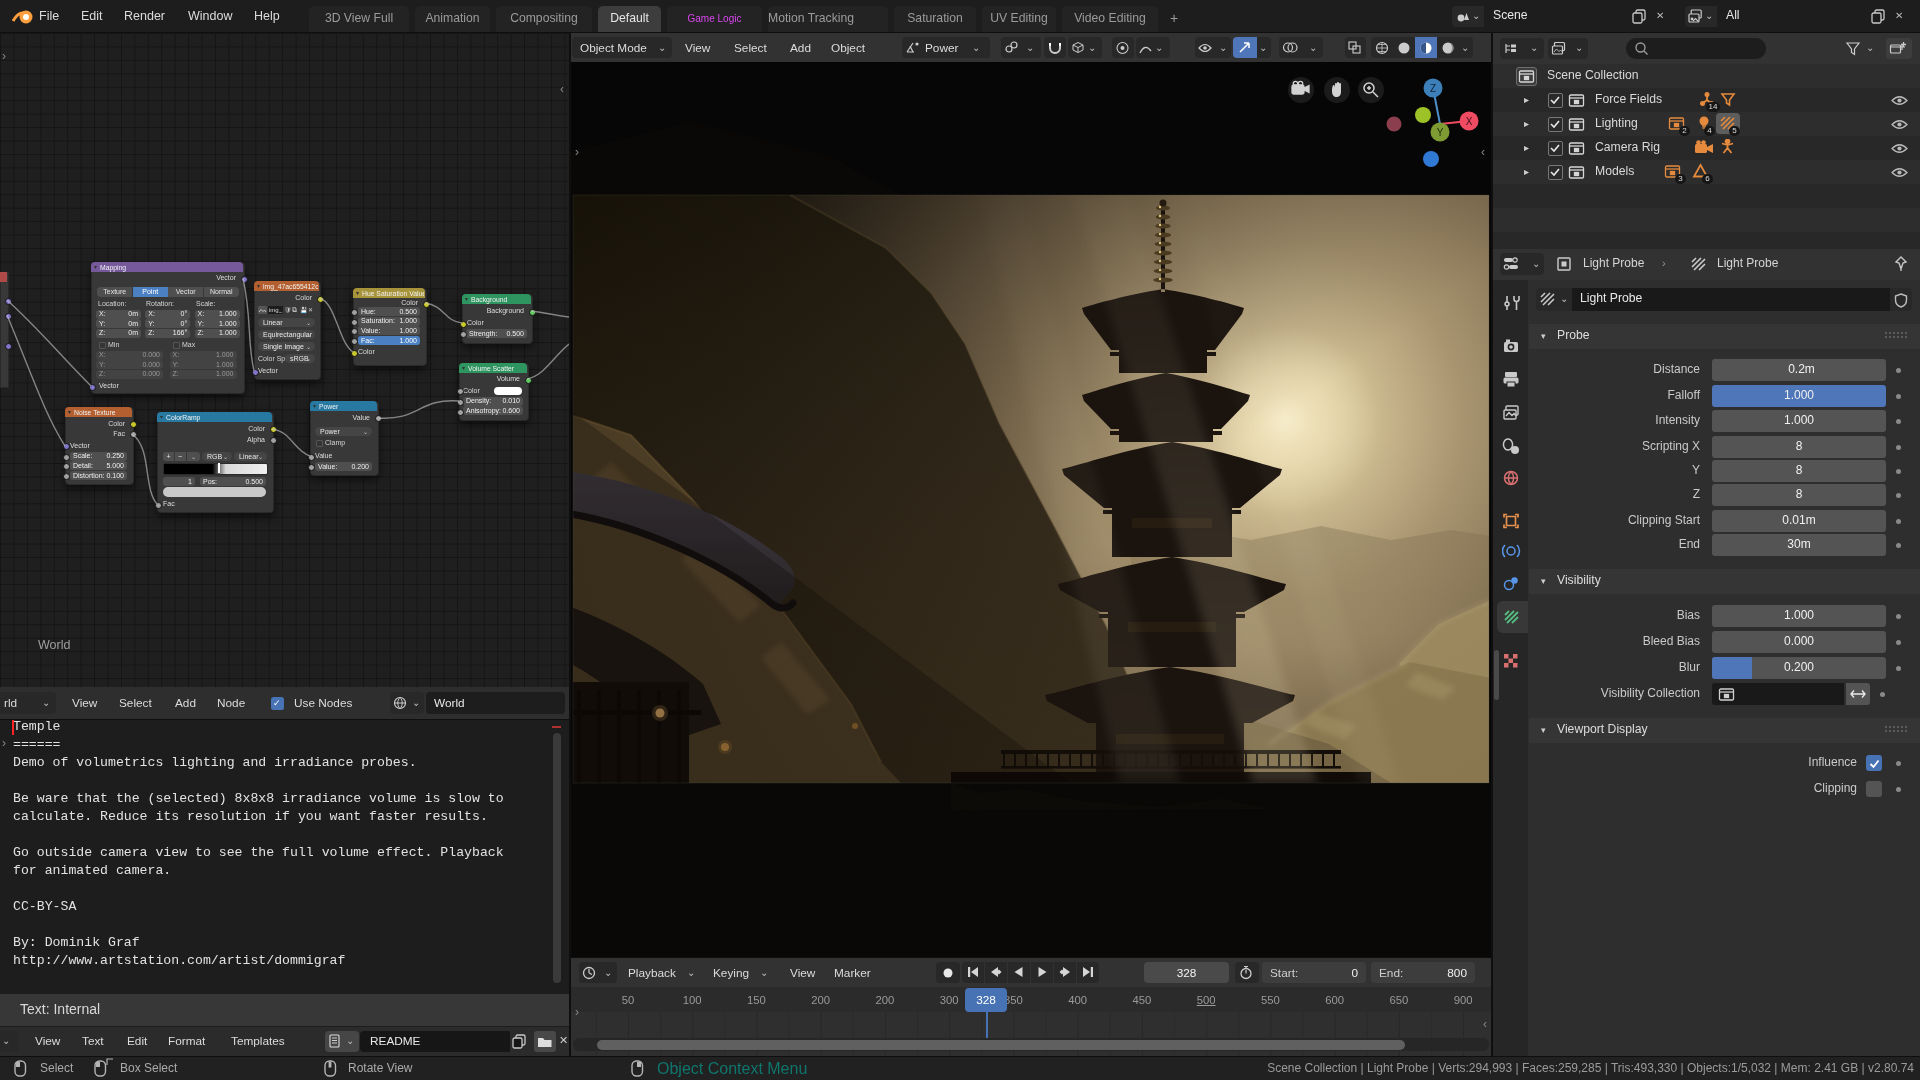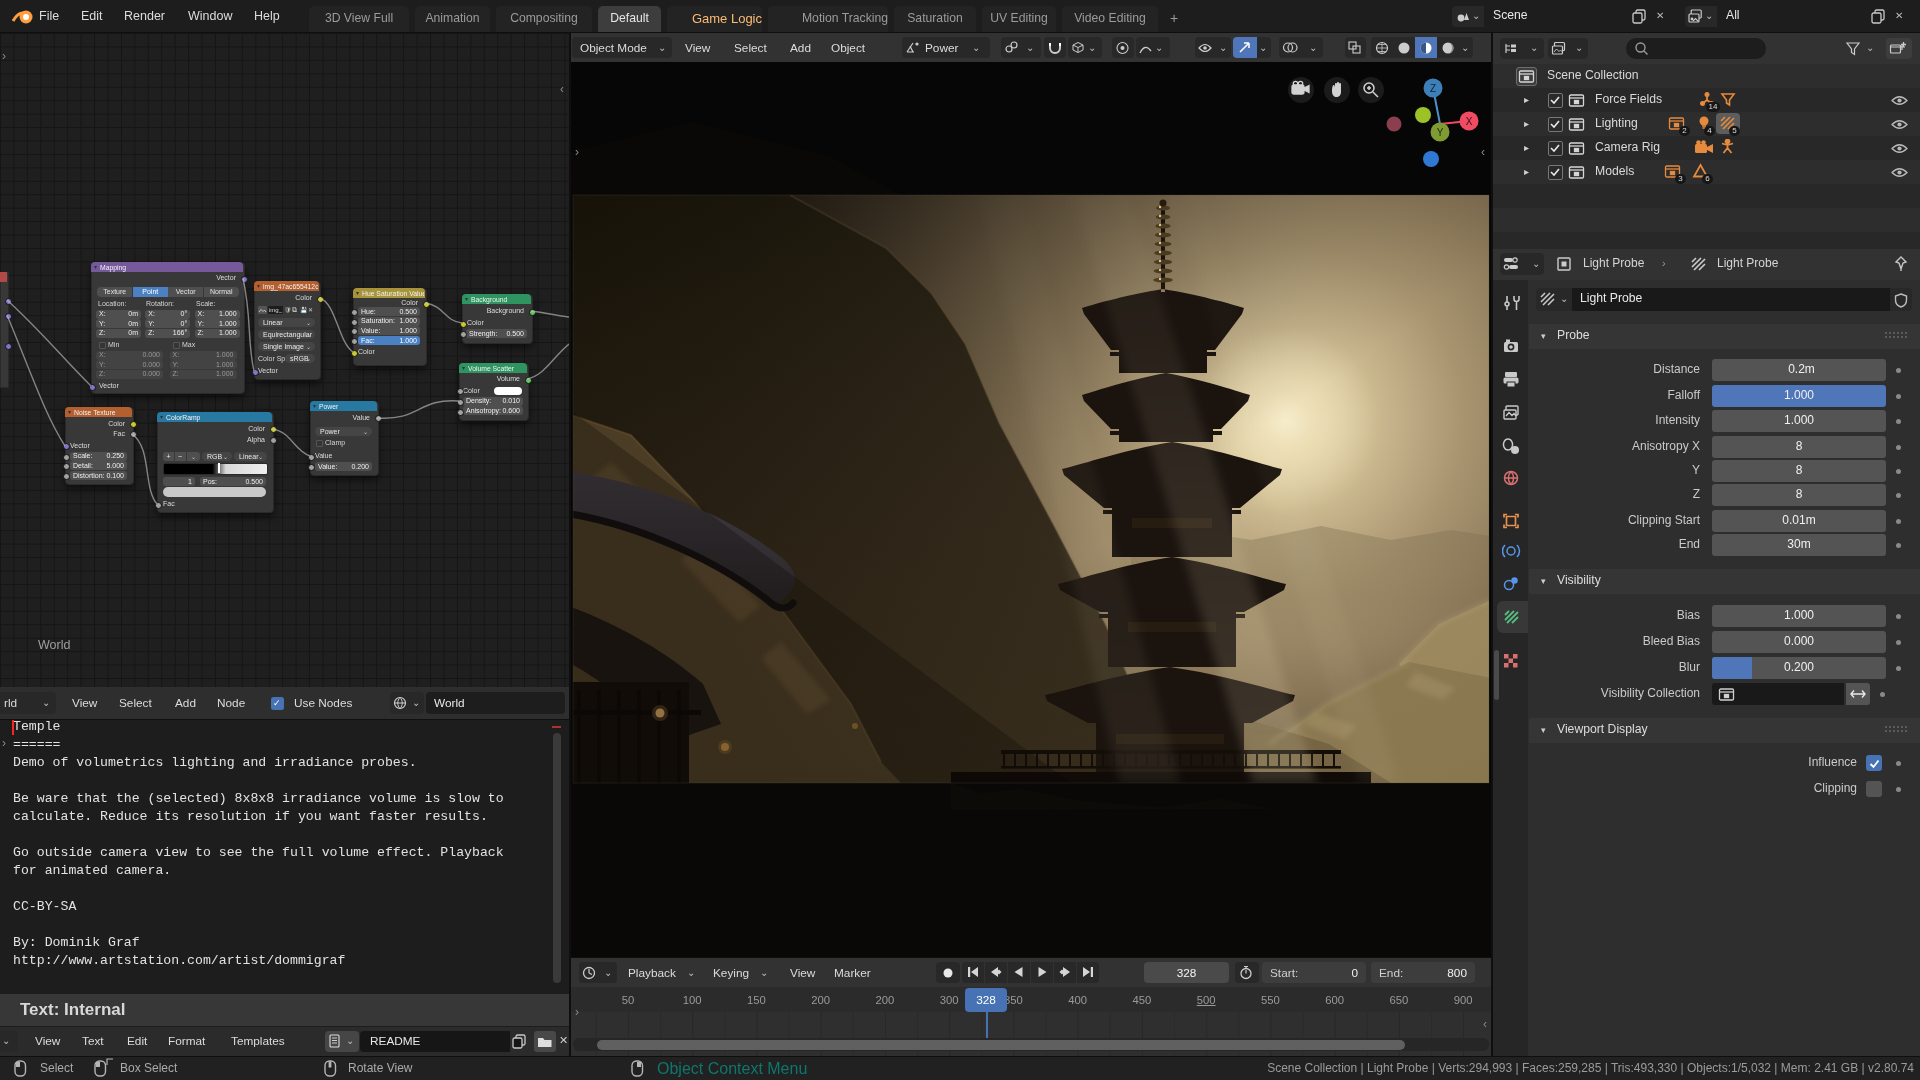--- a/index.html
+++ b/index.html
@@ -19,23 +19,23 @@
 <div class="a tx" style="left:254px;top:7px;font-size:12.5px;color:#dcdcdc;line-height:18px;">Help</div>
 <div class="a" style="left:309px;top:6px;width:100px;height:26px;background:#232323;border-radius:5px 5px 0 0"></div>
 <div class="a tx" style="left:309px;top:10px;width:100px;text-align:center;font-size:12.2px;color:#9b9b9b;line-height:17px;">3D View Full</div>
 <div class="a" style="left:415px;top:6px;width:75px;height:26px;background:#232323;border-radius:5px 5px 0 0"></div>
 <div class="a tx" style="left:415px;top:10px;width:75px;text-align:center;font-size:12.2px;color:#9b9b9b;line-height:17px;">Animation</div>
 <div class="a" style="left:496px;top:6px;width:96px;height:26px;background:#232323;border-radius:5px 5px 0 0"></div>
 <div class="a tx" style="left:496px;top:10px;width:96px;text-align:center;font-size:12.2px;color:#9b9b9b;line-height:17px;">Compositing</div>
 <div class="a" style="left:598px;top:6px;width:63px;height:26px;background:#3d3d3d;border-radius:5px 5px 0 0"></div>
 <div class="a tx" style="left:598px;top:10px;width:63px;text-align:center;font-size:12.2px;color:#e6e6e6;line-height:17px;">Default</div>
 <div class="a" style="left:667px;top:6px;width:95px;height:26px;background:#232323;border-radius:5px 5px 0 0"></div>
-<div class="a tx" style="left:667px;top:10px;width:95px;text-align:right;font-size:13px;color:#fdba74;line-height:17px;">Game Logic</div>
+<div class="a tx" style="left:667px;top:10px;width:95px;text-align:center;font-size:10px;color:#d946ef;line-height:17px;">Game Logic</div>
 <div class="a" style="left:768px;top:6px;width:120px;height:26px;background:#232323;border-radius:5px 5px 0 0"></div>
-<div class="a tx" style="left:768px;top:10px;width:120px;text-align:right;font-size:12.2px;color:#9b9b9b;line-height:17px;">Motion Tracking</div>
+<div class="a tx" style="left:768px;top:10px;width:120px;text-align:left;font-size:12.2px;color:#9b9b9b;line-height:17px;">Motion Tracking</div>
 <div class="a" style="left:894px;top:6px;width:82px;height:26px;background:#232323;border-radius:5px 5px 0 0"></div>
 <div class="a tx" style="left:894px;top:10px;width:82px;text-align:center;font-size:12.2px;color:#9b9b9b;line-height:17px;">Saturation</div>
 <div class="a" style="left:982px;top:6px;width:74px;height:26px;background:#232323;border-radius:5px 5px 0 0"></div>
 <div class="a tx" style="left:982px;top:10px;width:74px;text-align:center;font-size:12.2px;color:#9b9b9b;line-height:17px;">UV Editing</div>
 <div class="a" style="left:1062px;top:6px;width:96px;height:26px;background:#232323;border-radius:5px 5px 0 0"></div>
 <div class="a tx" style="left:1062px;top:10px;width:96px;text-align:center;font-size:12.2px;color:#9b9b9b;line-height:17px;">Video Editing</div>
 <div class="a tx" style="left:1170px;top:8px;font-size:14px;color:#9b9b9b;line-height:20px;">+</div>
 <div class="a" style="left:1452px;top:6px;width:32px;height:21px;background:#282828;border-radius:4px 0 0 4px"></div>
 <svg class="a" style="left:1456px;top:10px;" width="14" height="13" viewBox="0 0 14 13">
     <circle cx="5" cy="8" r="3.4" fill="#ccc"></circle>
@@ -327,21 +327,21 @@
 <div class="a tx" style="left:412px;top:696px;font-size:10px;color:#bbb;line-height:14px;">⌄</div>
 <div class="a" style="left:426px;top:692px;width:139px;height:22px;background:#1d1d1d;border-radius:4px"></div>
 <div class="a tx" style="left:434px;top:695px;font-size:11.8px;color:#e8e8e8;line-height:17px;">World</div>
 <div class="a" style="left:0px;top:720px;width:569px;height:336px;background:#1d1d1d;"></div>
 <div class="a" style="left:13px;top:719px;font-size:13.2px;color:#e2e2e2;font-family:'Liberation Mono',monospace;white-space:pre"><div style="height:18px">Temple</div><div style="height:18px">======</div><div style="height:18px">Demo of volumetrics lighting and irradiance probes.</div><div style="height:18px"></div><div style="height:18px">Be ware that the (selected) 8x8x8 irradiance volume is slow to</div><div style="height:18px">calculate. Reduce its resolution if you want faster results.</div><div style="height:18px"></div><div style="height:18px">Go outside camera view to see the full volume effect. Playback</div><div style="height:18px">for animated camera.</div><div style="height:18px"></div><div style="height:18px">CC-BY-SA</div><div style="height:18px"></div><div style="height:18px">By: Dominik Graf</div><div style="height:18px">http://www.artstation.com/artist/dommigraf</div></div>
 <div class="a" style="left:12px;top:720px;width:1.6px;height:15px;background:#ff2222;"></div>
 <div class="a tx" style="left:2px;top:735px;font-size:12px;color:#888;line-height:17px;">›</div>
 <div class="a" style="left:552px;top:726px;width:9px;height:2px;background:#b03030;"></div>
 <div class="a" style="left:553px;top:733px;width:8px;height:250px;background:#3a3a3a;border-radius:4px"></div>
 <div class="a" style="left:0px;top:994px;width:569px;height:32px;background:#373737;"></div>
-<div class="a tx" style="left:20px;top:1001px;font-size:17px;color:#d8d8d8;line-height:17px;font-weight:bold;">Text: Internal</div>
+<div class="a tx" style="left:20px;top:1001px;font-size:14px;color:#d8d8d8;line-height:17px;">Text: Internal</div>
 <div class="a" style="left:0px;top:1027px;width:569px;height:29px;background:#2b2b2b;"></div>
 <div class="a" style="left:0px;top:1031px;width:18px;height:21px;background:#282828;border-radius:0 4px 4px 0"></div>
 <div class="a tx" style="left:2px;top:1034px;font-size:10px;color:#bbb;line-height:14px;">⌄</div>
 <div class="a tx" style="left:35px;top:1033px;font-size:11.8px;color:#dcdcdc;line-height:17px;">View</div>
 <div class="a tx" style="left:82px;top:1033px;font-size:11.8px;color:#dcdcdc;line-height:17px;">Text</div>
 <div class="a tx" style="left:127px;top:1033px;font-size:11.8px;color:#dcdcdc;line-height:17px;">Edit</div>
 <div class="a tx" style="left:168px;top:1033px;font-size:11.8px;color:#dcdcdc;line-height:17px;">Format</div>
 <div class="a tx" style="left:231px;top:1033px;font-size:11.8px;color:#dcdcdc;line-height:17px;">Templates</div>
 <div class="a" style="left:325px;top:1031px;width:34px;height:21px;background:#464646;border-radius:4px"></div>
 <svg class="a" style="left:328px;top:1034px;" width="14" height="14" viewBox="0 0 14 14">
@@ -1112,21 +1112,21 @@
 <div class="a tx" style="left:1712px;top:361px;width:179px;text-align:center;font-size:12px;color:#f0f0f0;line-height:17px;">0.2m</div>
 <div class="a" style="left:1896px;top:367.5px;width:5px;height:5px;background:#8a8a8a;border-radius:50%"></div>
 <div class="a tx" style="left:1460px;top:387px;width:240px;text-align:right;font-size:12px;color:#cacaca;line-height:17px;">Falloff</div>
 <div class="a" style="left:1712px;top:385px;width:174px;height:22px;background:#4f76b8;border-radius:3px"></div>
 <div class="a tx" style="left:1712px;top:387px;width:174px;text-align:center;font-size:12px;color:#f0f0f0;line-height:17px;">1.000</div>
 <div class="a" style="left:1896px;top:393.5px;width:5px;height:5px;background:#8a8a8a;border-radius:50%"></div>
 <div class="a tx" style="left:1460px;top:412px;width:240px;text-align:right;font-size:12px;color:#cacaca;line-height:17px;">Intensity</div>
 <div class="a" style="left:1712px;top:410px;width:174px;height:22px;background:#545454;border-radius:3px"></div>
 <div class="a tx" style="left:1712px;top:412px;width:174px;text-align:center;font-size:12px;color:#f0f0f0;line-height:17px;">1.000</div>
 <div class="a" style="left:1896px;top:418.5px;width:5px;height:5px;background:#8a8a8a;border-radius:50%"></div>
-<div class="a tx" style="left:1460px;top:438px;width:240px;text-align:right;font-size:12px;color:#cacaca;line-height:17px;">Anisotropy X</div>
+<div class="a tx" style="left:1460px;top:438px;width:240px;text-align:right;font-size:12px;color:#cacaca;line-height:17px;">Scripting X</div>
 <div class="a" style="left:1712px;top:436px;width:174px;height:22px;background:#545454;border-radius:3px"></div>
 <div class="a tx" style="left:1712px;top:438px;width:174px;text-align:center;font-size:12px;color:#f0f0f0;line-height:17px;">8</div>
 <div class="a" style="left:1896px;top:444.5px;width:5px;height:5px;background:#8a8a8a;border-radius:50%"></div>
 <div class="a tx" style="left:1460px;top:462px;width:240px;text-align:right;font-size:12px;color:#cacaca;line-height:17px;">Y</div>
 <div class="a" style="left:1712px;top:460px;width:174px;height:22px;background:#545454;border-radius:3px"></div>
 <div class="a tx" style="left:1712px;top:462px;width:174px;text-align:center;font-size:12px;color:#f0f0f0;line-height:17px;">8</div>
 <div class="a" style="left:1896px;top:468.5px;width:5px;height:5px;background:#8a8a8a;border-radius:50%"></div>
 <div class="a tx" style="left:1460px;top:486px;width:240px;text-align:right;font-size:12px;color:#cacaca;line-height:17px;">Z</div>
 <div class="a" style="left:1712px;top:484px;width:174px;height:22px;background:#545454;border-radius:3px"></div>
 <div class="a tx" style="left:1712px;top:486px;width:174px;text-align:center;font-size:12px;color:#f0f0f0;line-height:17px;">8</div>

